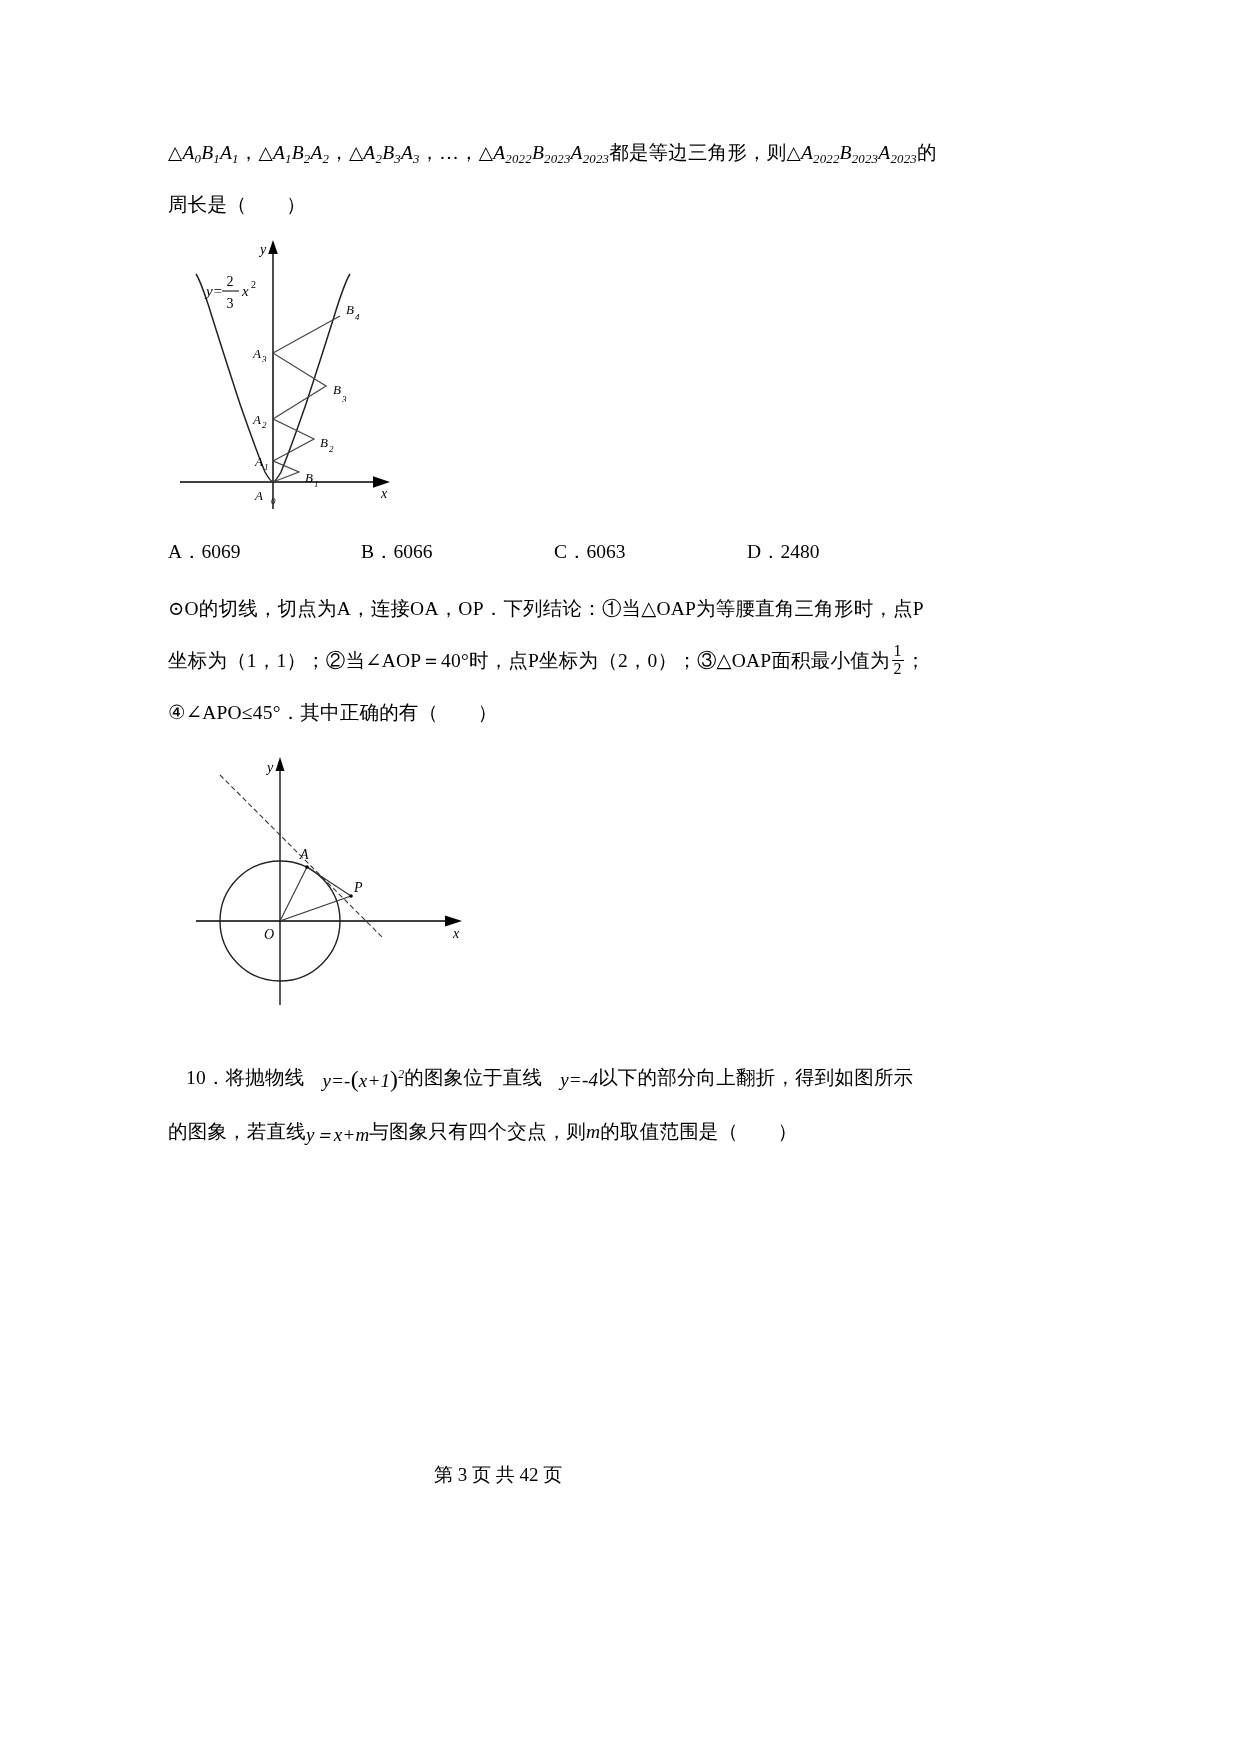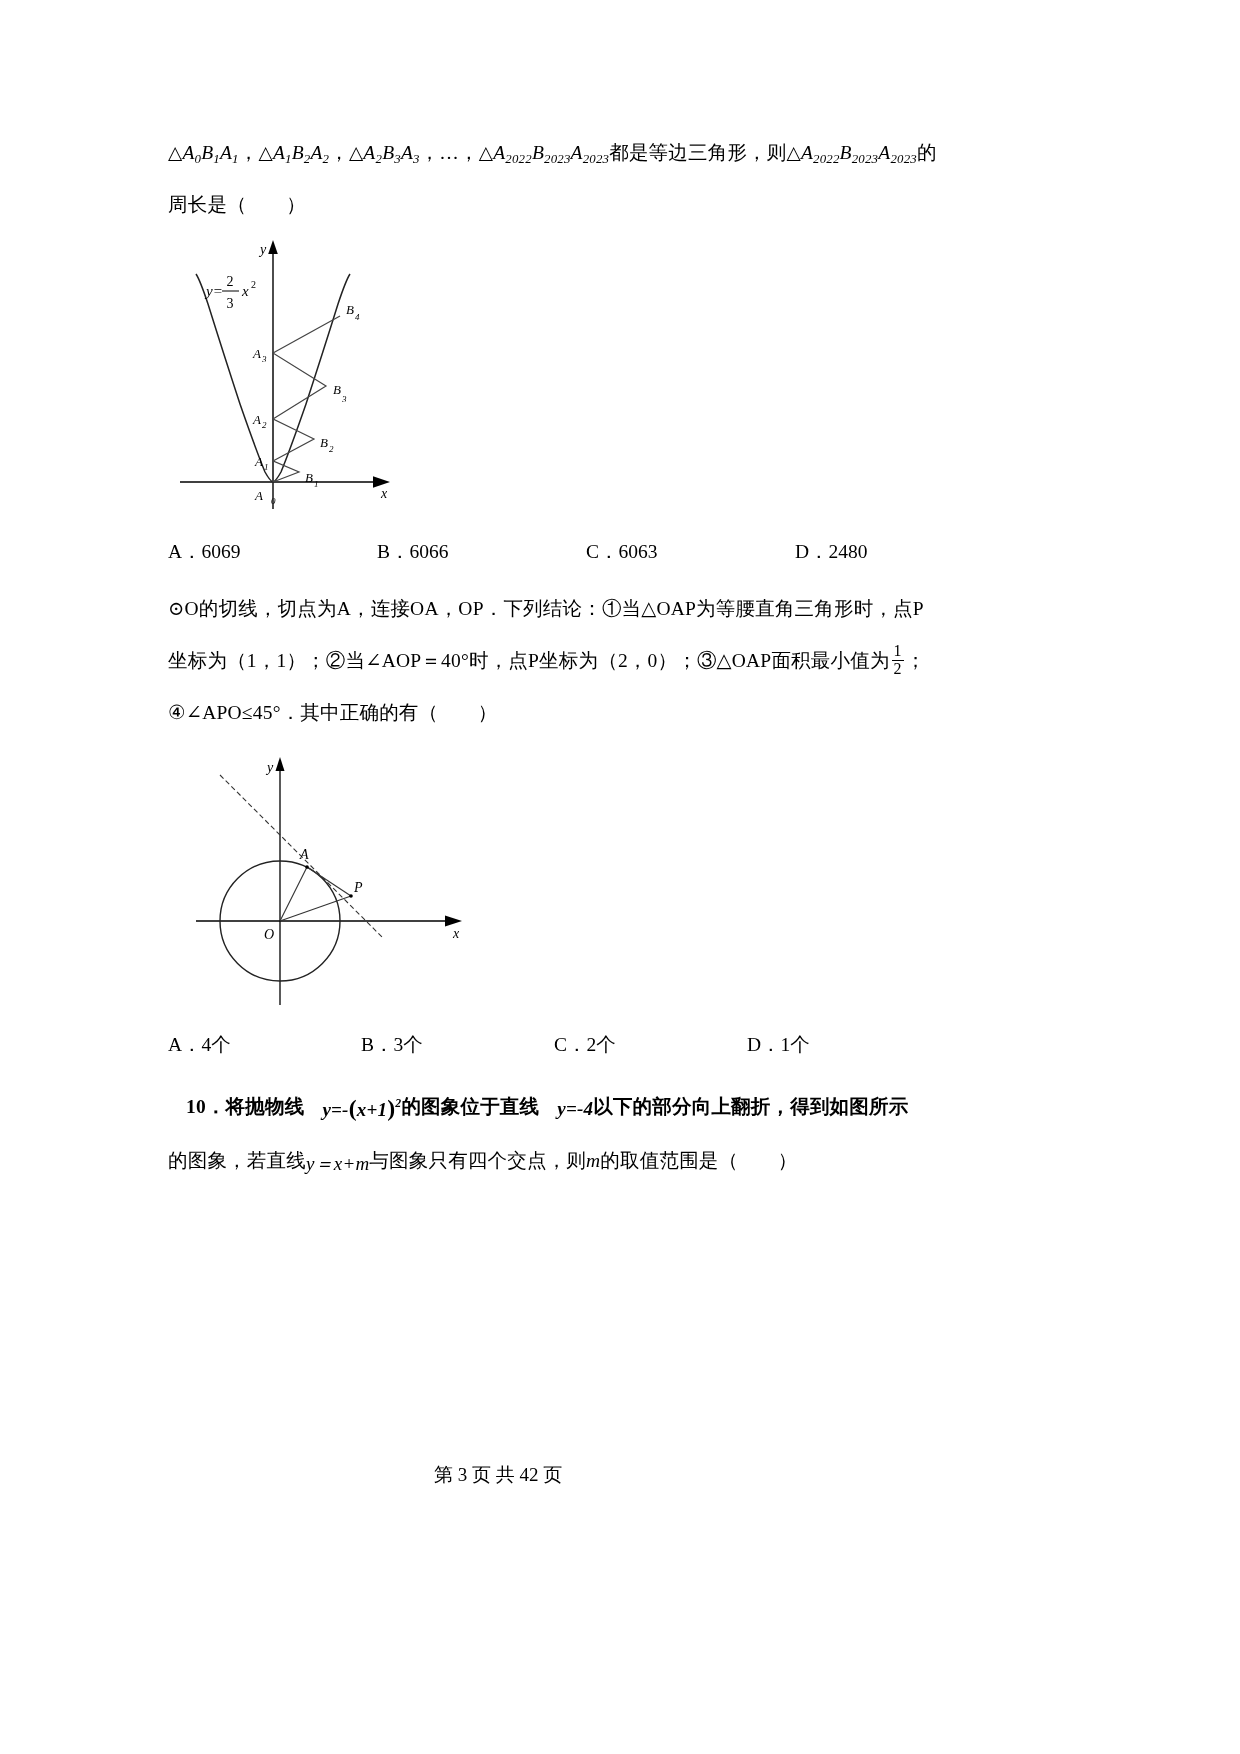--- a/index.html
+++ b/index.html
@@ -186,21 +186,21 @@
           <text x="165" y="160" font-size="13" font-style="italic" font-family="Liberation Serif, serif">B</text>
           <text x="174" y="168" font-size="9" font-style="italic" font-family="Liberation Serif, serif">3</text>
         </g>
         <g>
           <text x="178" y="80" font-size="13" font-style="italic" font-family="Liberation Serif, serif">B</text>
           <text x="187" y="86" font-size="9" font-style="italic" font-family="Liberation Serif, serif">4</text>
         </g>
       </svg>
     </div>
 
-    <div class="options" style="margin-top:4px;gap:16px;">
+    <div class="options" style="margin-top:4px;">
       <div class="opt">
         <span class="opt-letter">A</span><span>．</span><span>6069</span>
       </div>
       <div class="opt">
         <span class="opt-letter">B</span><span>．</span><span>6066</span>
       </div>
       <div class="opt">
         <span class="opt-letter">C</span><span>．</span><span>6063</span>
       </div>
       <div class="opt">
@@ -243,37 +243,23 @@
         <circle cx="183" cy="147" r="1.8" fill="#000"></circle>
 
         <text x="132" y="110" font-size="14" font-style="italic" font-family="Liberation Serif, serif">A</text>
         <text x="186" y="143" font-size="14" font-style="italic" font-family="Liberation Serif, serif">P</text>
         <text x="96" y="190" font-size="14" font-style="italic" font-family="Liberation Serif, serif">O</text>
         <text x="99" y="23" font-size="14" font-style="italic" font-family="Liberation Serif, serif">y</text>
         <text x="285" y="189" font-size="14" font-style="italic" font-family="Liberation Serif, serif">x</text>
       </svg>
     </div>
 
-    <div class="options" style="margin-top:2px;">
-      <div class="opt">
-        <span class="opt-letter">A</span><span>．</span><span>4个</span>
-      </div>
-      <div class="opt">
-        <span class="opt-letter">B</span><span>．</span><span>3个</span>
-      </div>
-      <div class="opt">
-        <span class="opt-letter">C</span><span>．</span><span>2个</span>
-      </div>
-      <div class="opt">
-        <span class="opt-letter">D</span><span>．</span><span>1个</span>
-      </div>
-    </div>
 
     <div class="qpara" style="margin-top:20px;">
-      <div style="text-indent:18px;font-weight:bold;">
+      <div style="text-indent:18px;">
         <span class="opt-letter">10</span><span>．</span><span>将抛物线</span><span class="formula"><span>y</span><span>=-</span><span class="bigparen">(</span><span>x</span><span>+</span><span>1</span><span class="bigparen">)</span><span class="paren-sup">2</span></span><span>的图象位于直线</span><span class="formula"><span>y</span><span>=-</span><span>4</span></span><span>以下的部分向上翻折，得到如图所示</span>
       </div>
       <div>
         <span>的图象，若直线</span><span class="formula"><span>y</span><span>＝</span><span>x</span><span>+</span><span>m</span></span><span>与图象只有四个交点，则</span><span class="ital">m</span><span>的取值范围是（　　）</span>
       </div>
     </div>
 
   </div>
 
   <div class="footer">

